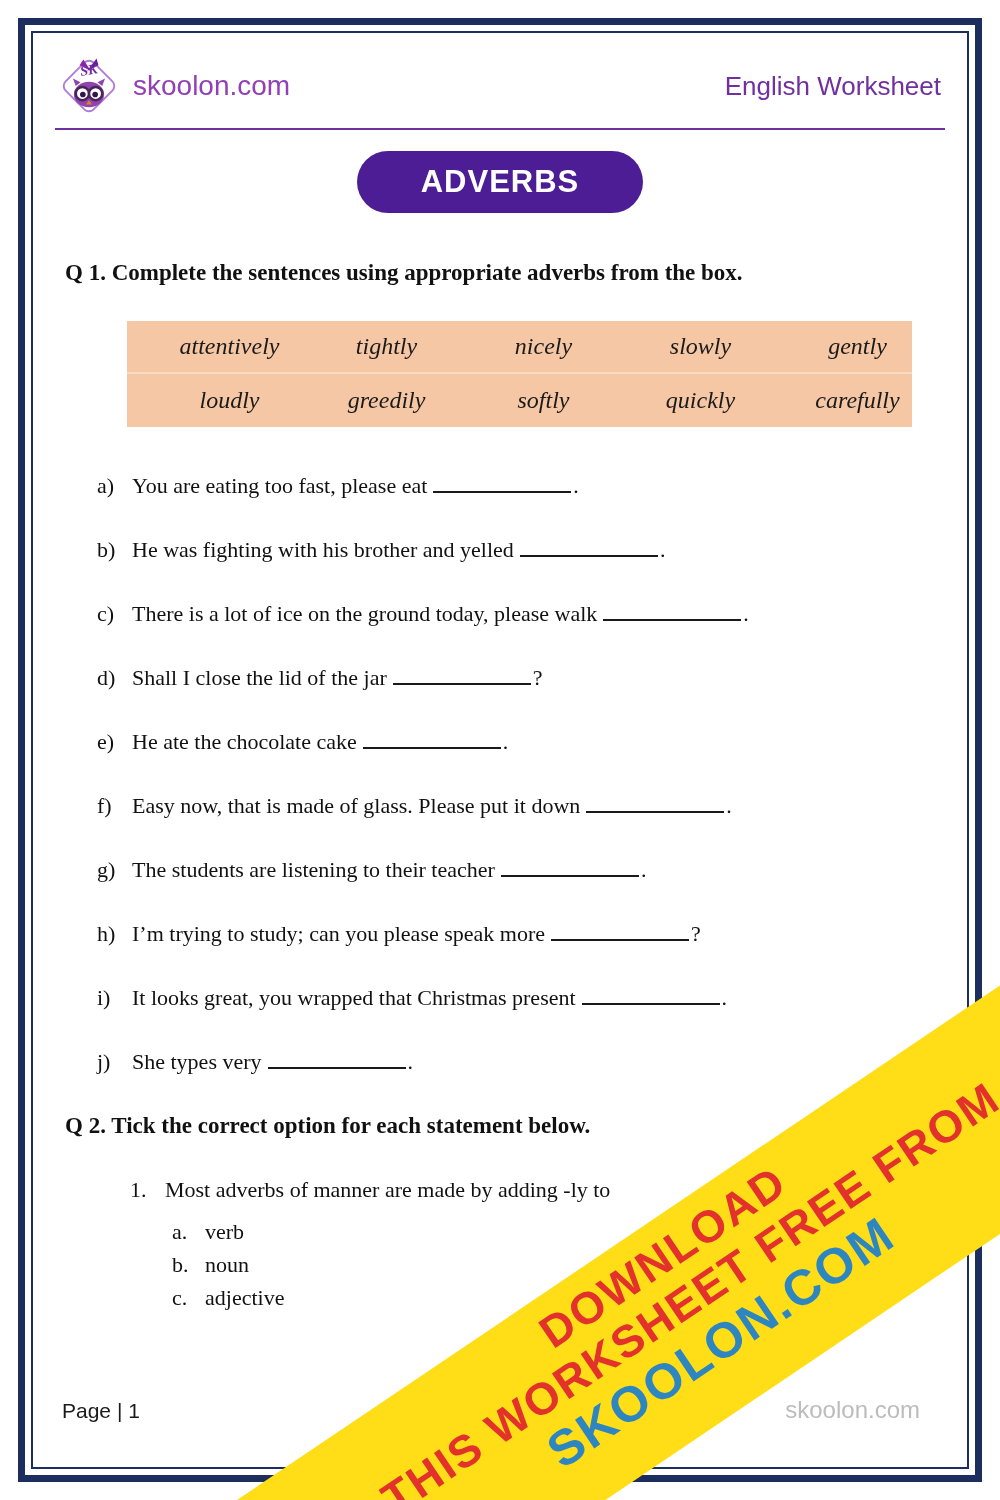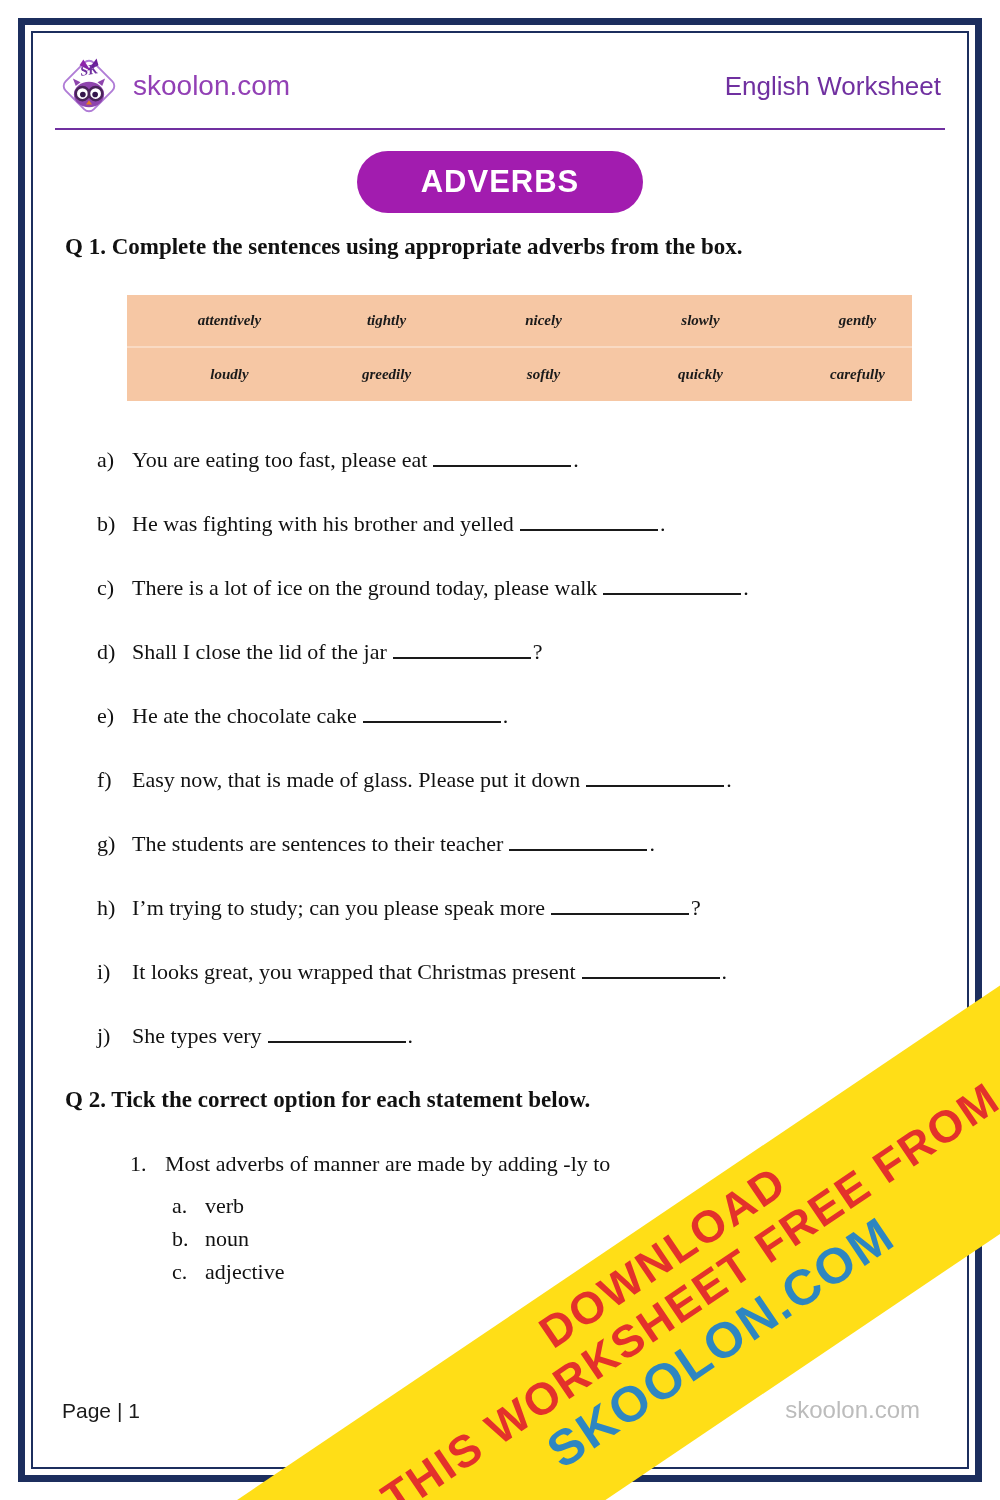--- a/index.html
+++ b/index.html
@@ -48,54 +48,54 @@
     font-family: "Liberation Sans", sans-serif;
     font-size: 26px;
     color: #7030a0;
     padding-right: 4px;
   }
   
   .title-pill {
     width: 286px;
     height: 62px;
     margin: 21px auto 0 auto;
-    background: #a21caf;
+    background: #4c1d95;
     border-radius: 31px;
     display: flex;
     align-items: center;
     justify-content: center;
   }
   .title-pill span {
     font-family: "Liberation Sans", sans-serif;
     font-weight: bold;
     font-size: 31px;
     letter-spacing: 1px;
     color: #ffffff;
   }
   
   .q-heading {
-    margin-top: 21px;
+    margin-top: 47px;
     font-size: 23px;
     font-weight: bold;
     padding-left: 10px;
   }
   .word-box {
     margin: 35px 0 0 72px;
     width: 785px;
     background: #f6c7a4;
     display: grid;
     grid-template-columns: repeat(5, 1fr);
     grid-auto-rows: 53px;
   }
   .word-cell {
     display: flex;
     align-items: center;
     justify-content: center;
-    font-size: 15px;
-    font-weight: bold;
+    font-size: 24px;
+    font-weight: normal;
     font-style: italic;
     color: #1a1a1a;
     padding-left: 48px;
   }
   .word-cell.r1 { border-bottom: 2px solid rgba(255,255,255,0.35); }
   
   .q1-list { margin-top: 46px; }
   .q1-item {
     display: flex;
     align-items: baseline;
@@ -246,21 +246,21 @@
         <span>.</span>
       </div>
       <div class="q1-item">
         <span class="item-label">f)</span>
         <span>Easy now, that is made of glass. Please put it down</span>
         <span class="answer-blank"></span>
         <span>.</span>
       </div>
       <div class="q1-item">
         <span class="item-label">g)</span>
-        <span>The students are sentences to their teacher</span>
+        <span>The students are listening to their teacher</span>
         <span class="answer-blank"></span>
         <span>.</span>
       </div>
       <div class="q1-item">
         <span class="item-label">h)</span>
         <span>I’m trying to study; can you please speak more</span>
         <span class="answer-blank"></span>
         <span>?</span>
       </div>
       <div class="q1-item">

